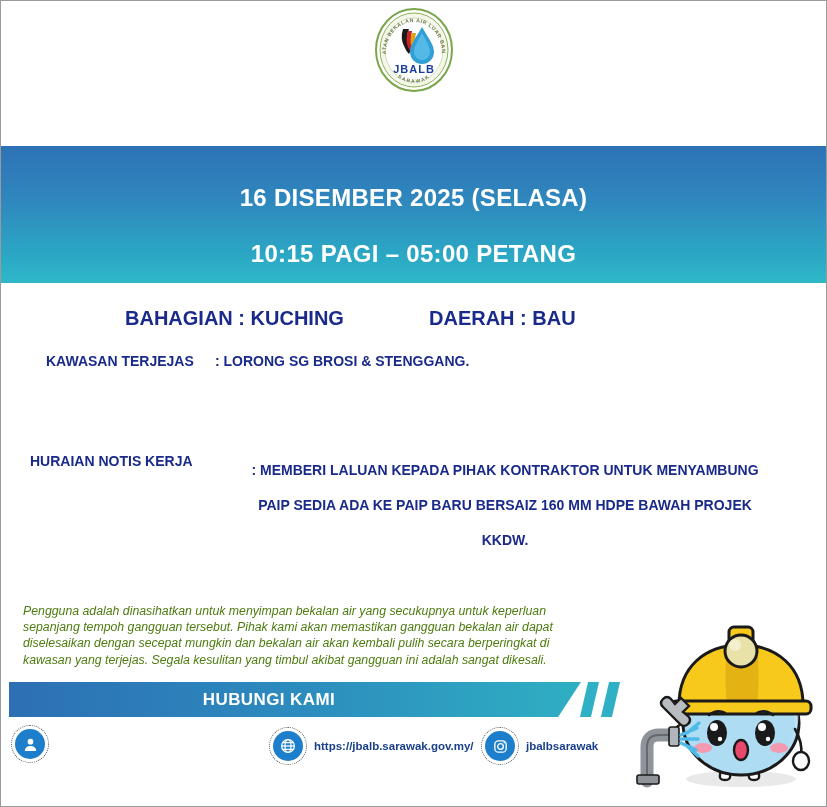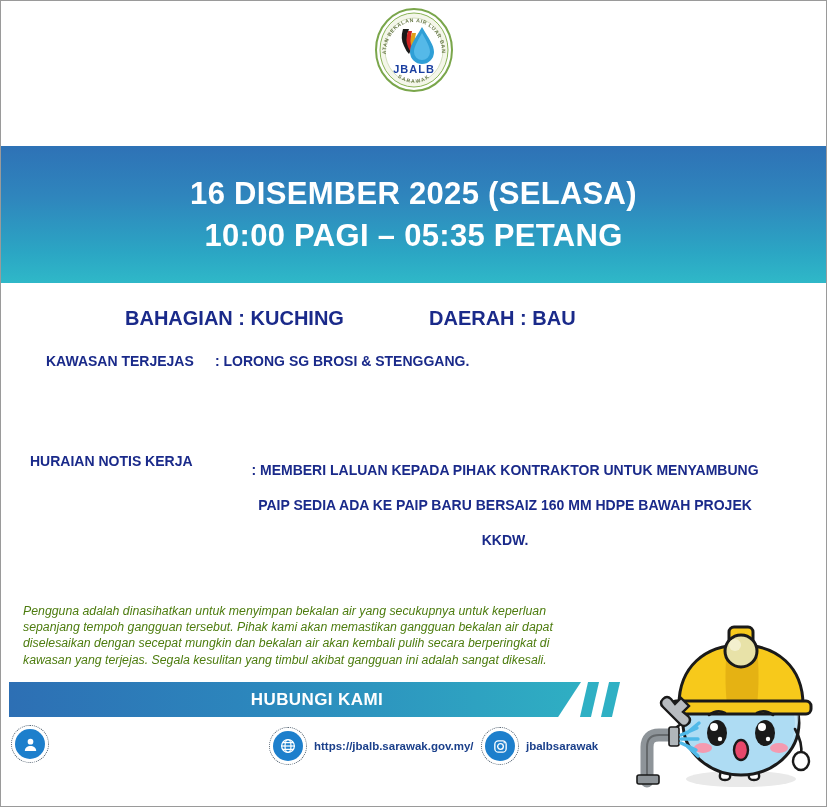--- a/index.html
+++ b/index.html
@@ -55,25 +55,26 @@
     top: 145px;
     height: 137px;
     background: linear-gradient(180deg, #2e72b6 0%, #2f86bd 38%, #2ba6c4 78%, #2fb8c8 100%);
     color: #ffffff;
     display: flex;
     flex-direction: column;
     align-items: center;
     justify-content: center;
   }
   .date-line {
-    font-size: 31px;
+    font-size: 24px;
     font-weight: bold;
     letter-spacing: 0.3px;
     line-height: 1.35;
     white-space: nowrap;
+    margin-top: 23px;
   }
 
   
   .details {
     position: absolute;
     left: 0; right: 0;
     top: 282px;
     height: 300px;
   }
   .row-region {
@@ -157,21 +158,20 @@
   .contact-bar-title {
     position: absolute;
     left: 0;
     top: 8px;
     width: 520px;
     text-align: center;
     color: #ffffff;
     font-size: 17px;
     font-weight: bold;
     letter-spacing: 0.4px;
-    padding-left: 48px;
   }
   .slash {
     position: absolute;
     top: 0;
     width: 11px;
     height: 35px;
     background: #2fb0c4;
     transform: skewX(-13deg);
   }
   .slash-1 { left: 575px; }
@@ -253,21 +253,21 @@
         <text font-size="5" font-weight="bold" fill="#6b7b4a" letter-spacing="1.4">
           <textPath href="#arcBot" startOffset="50%" text-anchor="middle">SARAWAK</textPath>
         </text>
       </svg>
     </div>
 
   </div>
 
   <div class="date-banner">
     <div class="date-line">16 DISEMBER 2025 (SELASA)</div>
-    <div class="date-line">10:00 PAGI – 05:35 PETANG</div>
+    <div class="date-line">10:15 PAGI – 05:00 PETANG</div>
   </div>
 
   <div class="details">
 
     <div class="row-region">
       <span class="region-bahagian">BAHAGIAN : KUCHING</span>
       <span class="region-daerah">DAERAH : BAU</span>
     </div>
 
     <div class="row-kawasan">

